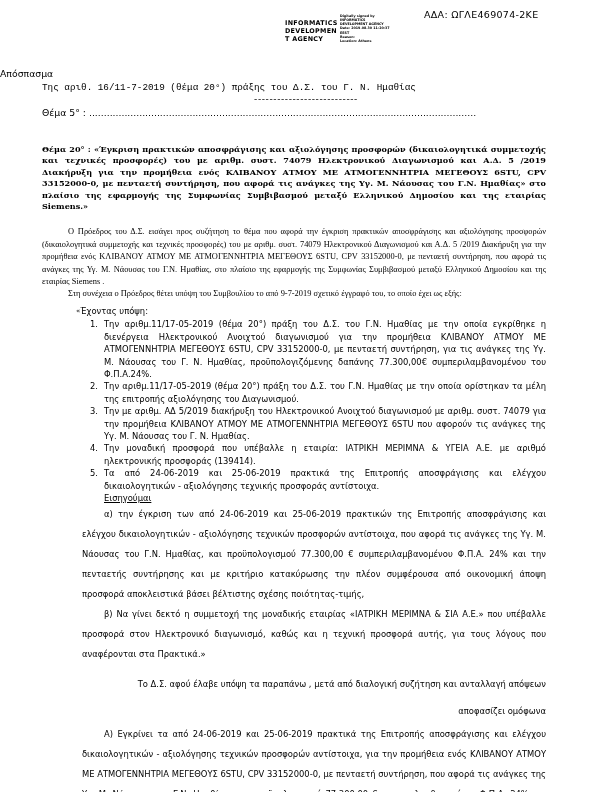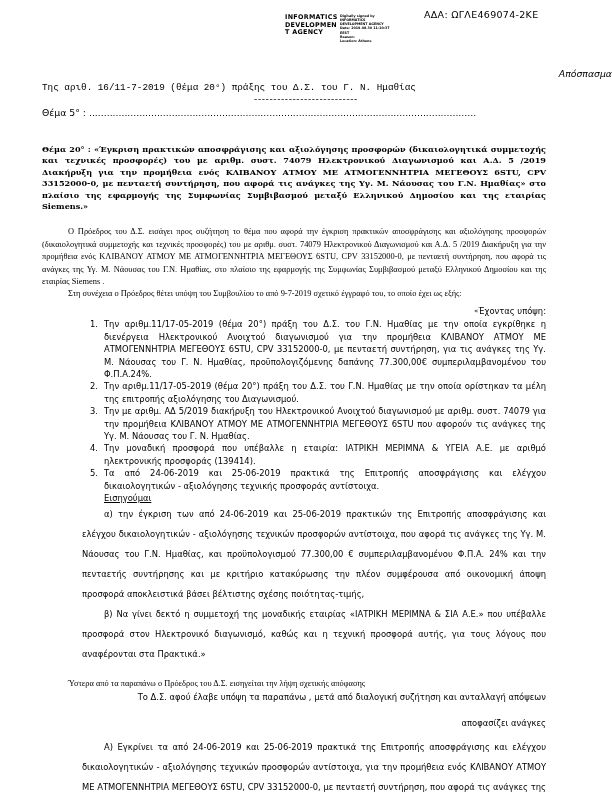--- a/index.html
+++ b/index.html
@@ -36,21 +36,21 @@
     font-family: "DejaVu Sans", sans-serif;
     font-size: 9.5px;
     letter-spacing: 0.3px;
     white-space: nowrap;
   }
   .sig-block {
     position: absolute;
     left: 285px;
     top: 14px;
     display: flex;
-    align-items: flex-start;
+    align-items: flex-end;
     gap: 3px;
   }
   .sig-logo {
     font-family: "DejaVu Sans", sans-serif;
     font-size: 6.4px;
     line-height: 7.6px;
     font-weight: 600;
     letter-spacing: 0.3px;
     width: 52px;
     white-space: pre-line;
@@ -60,25 +60,24 @@
     font-size: 3.3px;
     line-height: 4.15px;
     font-weight: 700;
     width: 52px;
     white-space: pre-line;
     color: #000;
   }
 
   
   .doc-title {
-    text-align: right;
+    text-align: left;
     font-family: "DejaVu Sans", sans-serif;
     font-size: 9.3px;
     margin: 10px 0 0 0;
-    font-style: italic;
   }
   .subtitle {
     font-family: Liberation Mono, monospace;
     font-size: 9.3px;
     margin: 3px 0 0 42px;
   }
   .dotted-rule {
     text-align: center;
     font-size: 9px;
     letter-spacing: 0.6px;
@@ -113,21 +112,20 @@
     text-indent: 26px;
   }
   .gap-sm { height: 7px; }
   .gap-md { height: 14px; }
 
   .echontas {
     font-family: "DejaVu Sans", sans-serif;
     font-size: 8.4px;
     line-height: 12.4px;
     margin: 4px 0 0 34px;
-    text-align: right;
   }
   .echontas .bullet { font-size: 7px; vertical-align: 1px; }
 
   ol.items {
     margin: 1px 0 0 0;
     padding: 0 0 0 38px;
     list-style: none;
     counter-reset: li;
   }
   ol.items > li {
@@ -230,26 +228,25 @@
     </ol>
 
     <div class="sub-line sub-indent">Εισηγούμαι</div>
 
     <p class="sub-para">α) την έγκριση των από 24-06-2019 και 25-06-2019 πρακτικών της Επιτροπής αποσφράγισης και ελέγχου δικαιολογητικών - αξιολόγησης τεχνικών προσφορών αντίστοιχα, που αφορά τις ανάγκες της Υγ. Μ. Νάουσας του Γ.Ν. Ημαθίας, και προϋπολογισμού 77.300,00 € συμπεριλαμβανομένου Φ.Π.Α. 24% και την πενταετής συντήρησης και με κριτήριο κατακύρωσης την πλέον συμφέρουσα από οικονομική άποψη προσφορά αποκλειστικά βάσει βέλτιστης σχέσης ποιότητας-τιμής,</p>
 
     <p class="sub-para">β) Να γίνει δεκτό η συμμετοχή της μοναδικής εταιρίας «ΙΑΤΡΙΚΗ ΜΕΡΙΜΝΑ &amp; ΣΙΑ Α.Ε.» που υπέβαλλε προσφορά στον Ηλεκτρονικό διαγωνισμό, καθώς και η τεχνική προσφορά αυτής, για τους λόγους που αναφέρονται στα Πρακτικά.»</p>
 
     <div class="gap-md"></div>
 
-    <p class="para">Ύστερα από τα παραπάνω ο Πρόεδρος του Δ.Σ. εισηγείται την λήψη σχετικής απόφασης</p>
 
     <p class="centered">Το Δ.Σ. αφού έλαβε υπόψη τα παραπάνω , μετά από διαλογική συζήτηση και ανταλλαγή απόψεων</p>
 
     <div class="gap-md"></div>
 
-    <p class="centered">αποφασίζει ανάγκες</p>
+    <p class="centered">αποφασίζει ομόφωνα</p>
 
     <div class="gap-sm"></div>
 
     <p class="sub-para">Α) Εγκρίνει τα από 24-06-2019 και 25-06-2019 πρακτικά της Επιτροπής αποσφράγισης και ελέγχου δικαιολογητικών - αξιολόγησης τεχνικών προσφορών αντίστοιχα, για την προμήθεια ενός ΚΛΙΒΑΝΟΥ ΑΤΜΟΥ ΜΕ ΑΤΜΟΓΕΝΝΗΤΡΙΑ ΜΕΓΕΘΟΥΣ 6STU, CPV 33152000-0, με πενταετή συντήρηση, που αφορά τις ανάγκες της Υγ. Μ. Νάουσας του Γ.Ν. Ημαθίας, και προϋπολογισμού 77.300,00 € συμπεριλαμβανομένου Φ.Π.Α. 24% και της πενταετής συντήρησης και με κριτήριο κατακύρωσης την πλέον συμφέρουσα από οικονομική άποψη προσφορά αποκλειστικά βάσει βέλτιστης σχέσης ποιότητας-τιμής και</p>
 
   </div>
 </div>
 
 </body></html>

